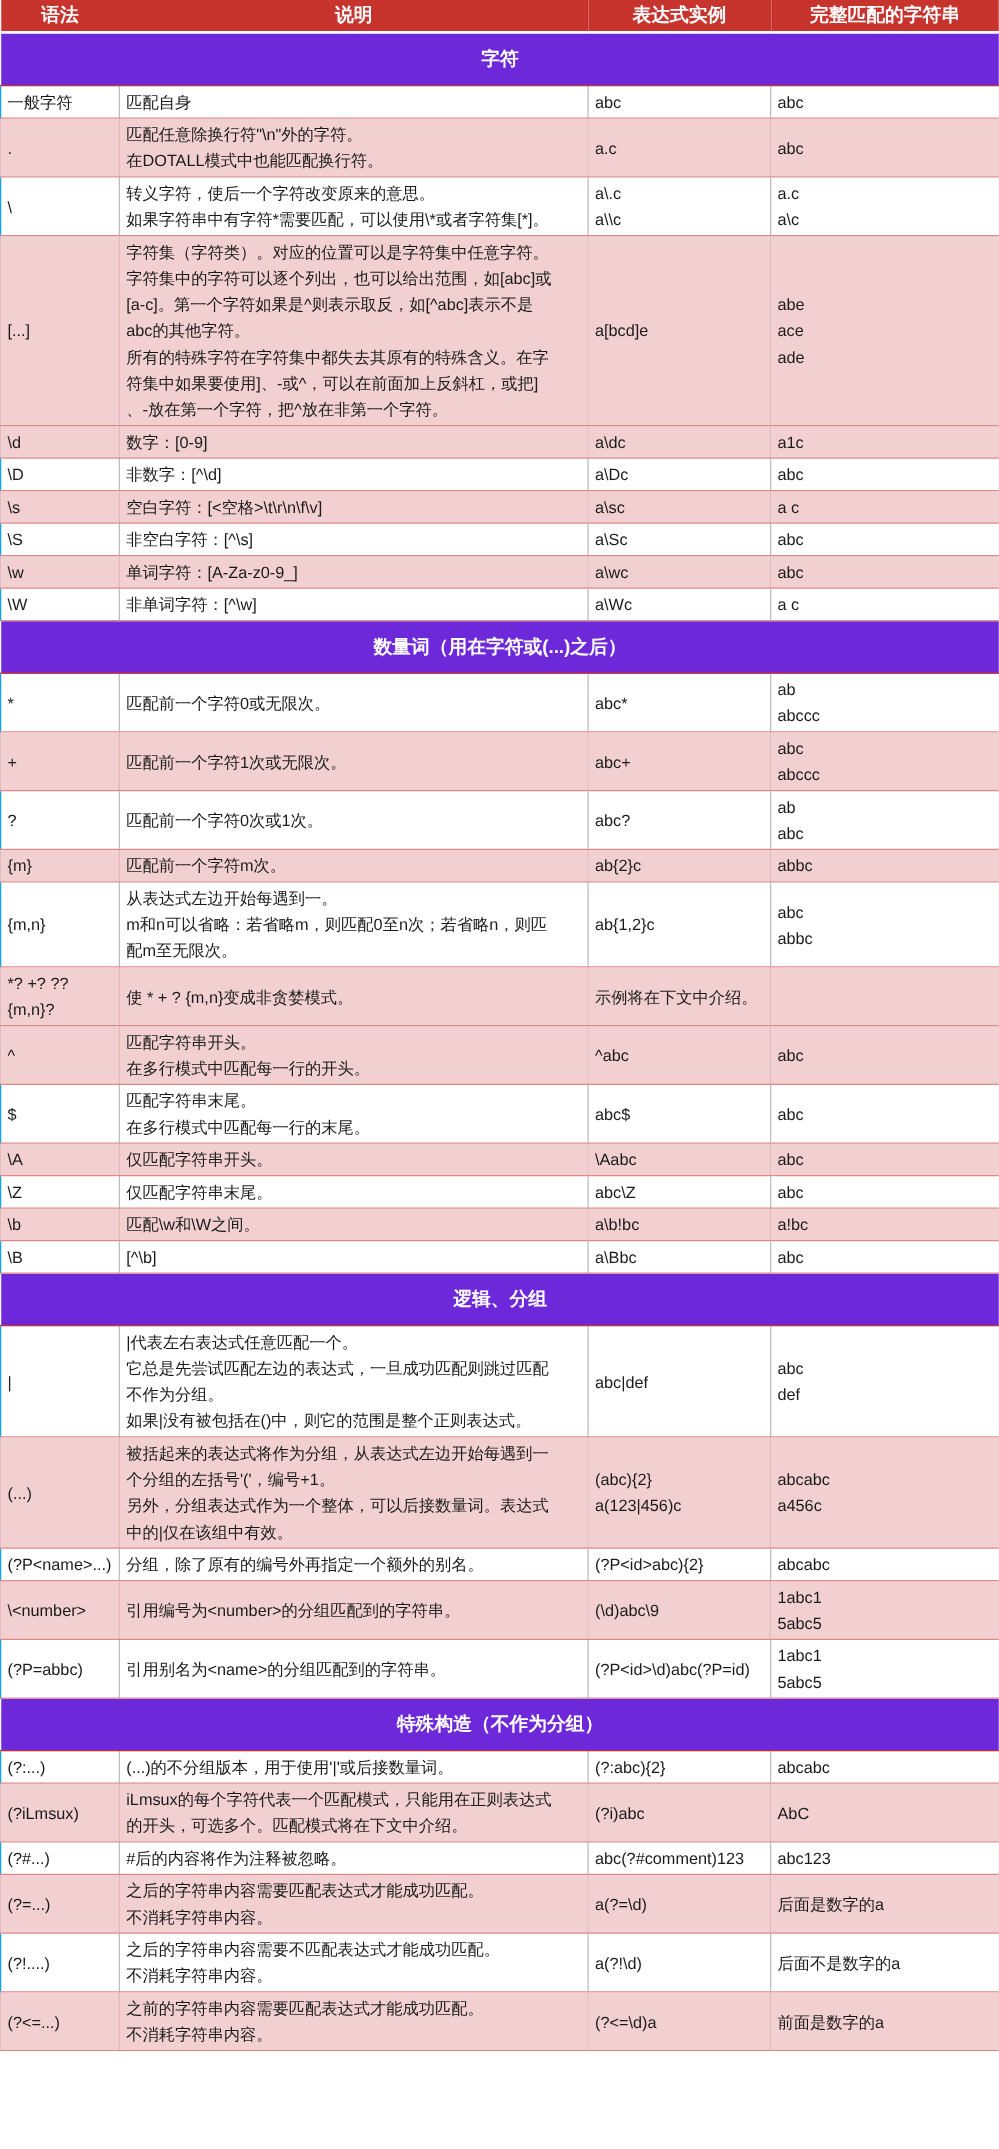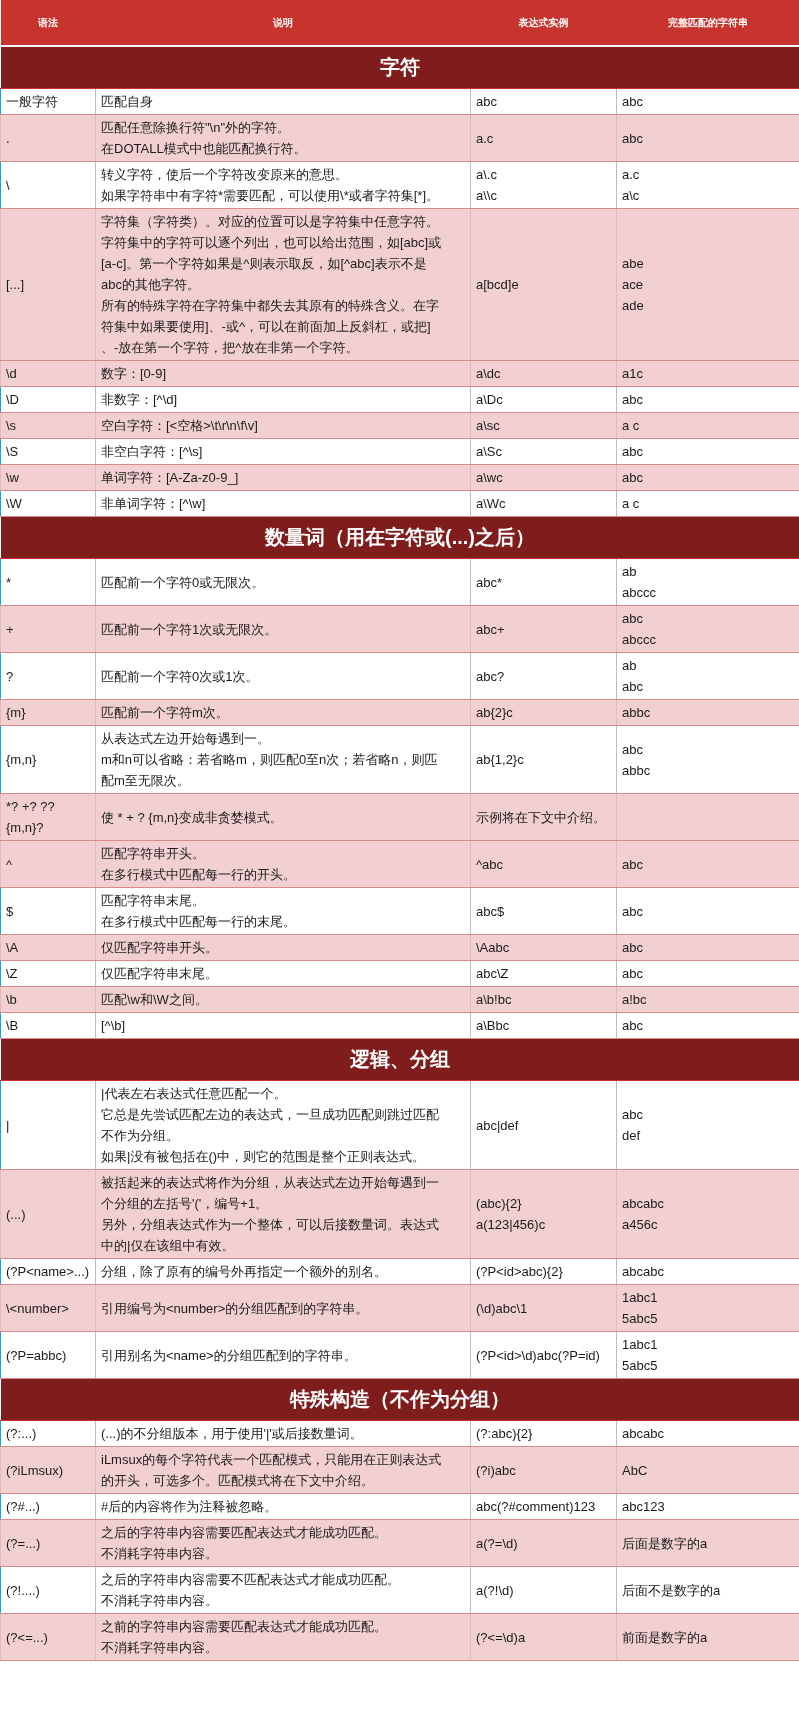--- a/index.html
+++ b/index.html
@@ -17,33 +17,33 @@
     line-height: 21px;
   }
   col.c-syntax  { width: 95px; }
   col.c-desc    { width: 375px; }
   col.c-example { width: 146px; }
   col.c-match   { width: 183px; }
 
   thead th {
     background: #C7342E;
     color: #ffffff;
-    font-size: 10px;
+    font-size: 15px;
     font-weight: bold;
     text-align: center;
-    padding: 12px 2px;
+    padding: 2px 2px;
     border-bottom: 2px solid #ffffff;
     white-space: nowrap;
     overflow: hidden;
   }
 
   td.section {
-    background: #7f1d1d;
+    background: #6d28d9;
     color: #ffffff;
-    font-size: 20px;
+    font-size: 15px;
     font-weight: bold;
     text-align: center;
     padding: 10px 0;
     border-top: 1px solid #ffffff;
     border-bottom: 1px solid #C7342E;
   }
 
   tr.white td.cell { background: #ffffff; }
   tr.pink  td.cell { background: #F2D0D1; }
 
@@ -469,21 +469,21 @@
           </td>
         </tr>
         <tr class="pink">
           <td class="cell">
             <div class="line">\&lt;number&gt;</div>
           </td>
           <td class="cell">
             <div class="line">引用编号为&lt;number&gt;的分组匹配到的字符串。</div>
           </td>
           <td class="cell">
-            <div class="line">(\d)abc\1</div>
+            <div class="line">(\d)abc\9</div>
           </td>
           <td class="cell">
             <div class="line">1abc1</div>
             <div class="line">5abc5</div>
           </td>
         </tr>
         <tr class="white">
           <td class="cell">
             <div class="line">(?P=abbc)</div>
           </td>

